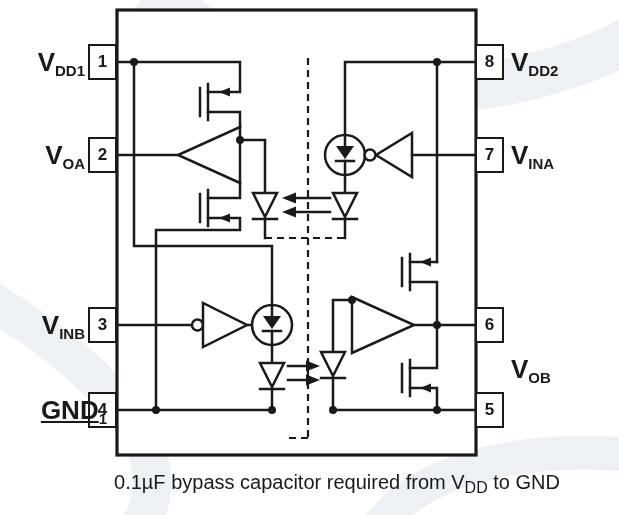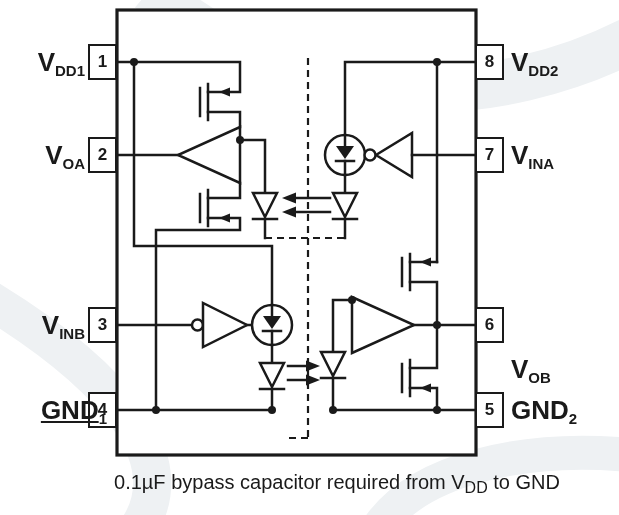--- a/index.html
+++ b/index.html
@@ -180,21 +180,18 @@
 
   <div class="pinlabel" style="left:511px;top:47px;">
     <span>V</span><span class="sub">DD2</span>
   </div>
   <div class="pinlabel" style="left:511px;top:140px;">
     <span>V</span><span class="sub">INA</span>
   </div>
   <div class="pinlabel" style="left:511px;top:310px;margin-top:44px;">
     <span>V</span><span class="sub">OB</span>
   </div>
-  <div class="pinlabel" style="left:511px;top:395px;">
-    <span>GND</span><span class="sub">2</span>
-  </div>
 
   <div class="caption">
     <span>0.1µF bypass capacitor required from </span><span>V</span><span class="sub">DD</span><span> to GND</span>
   </div>
 
 </div>
 
 </body></html>

